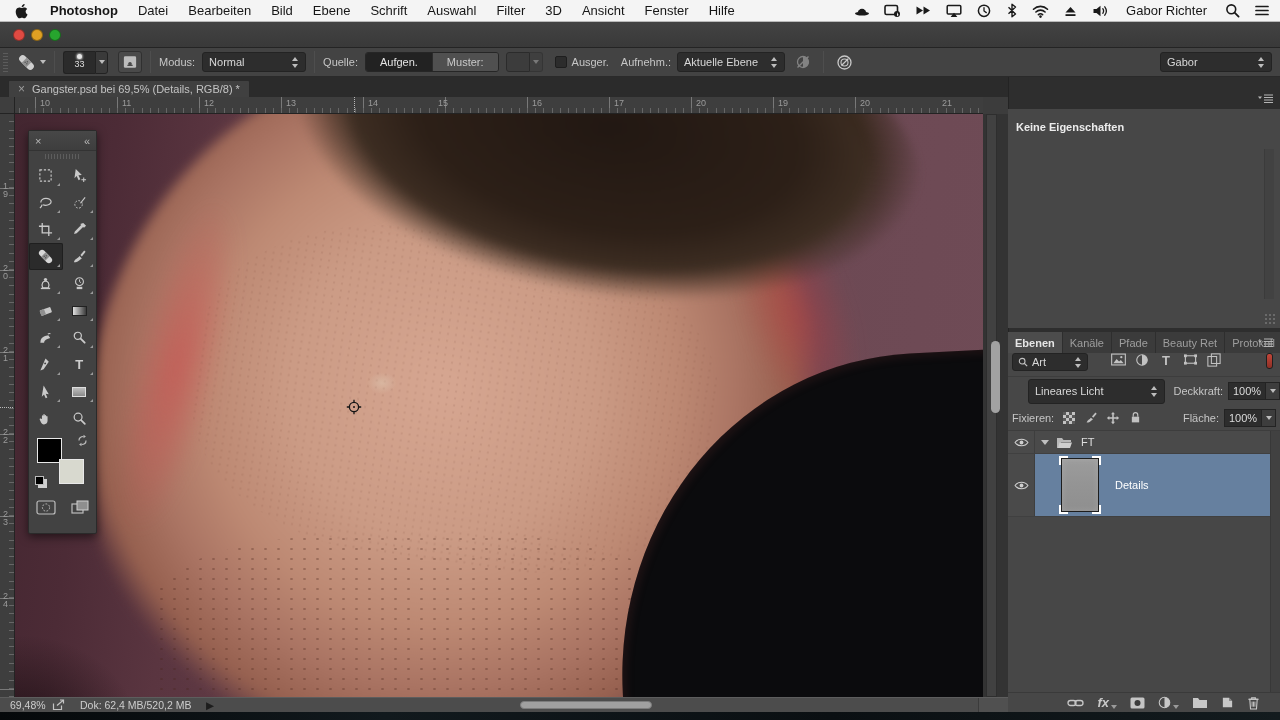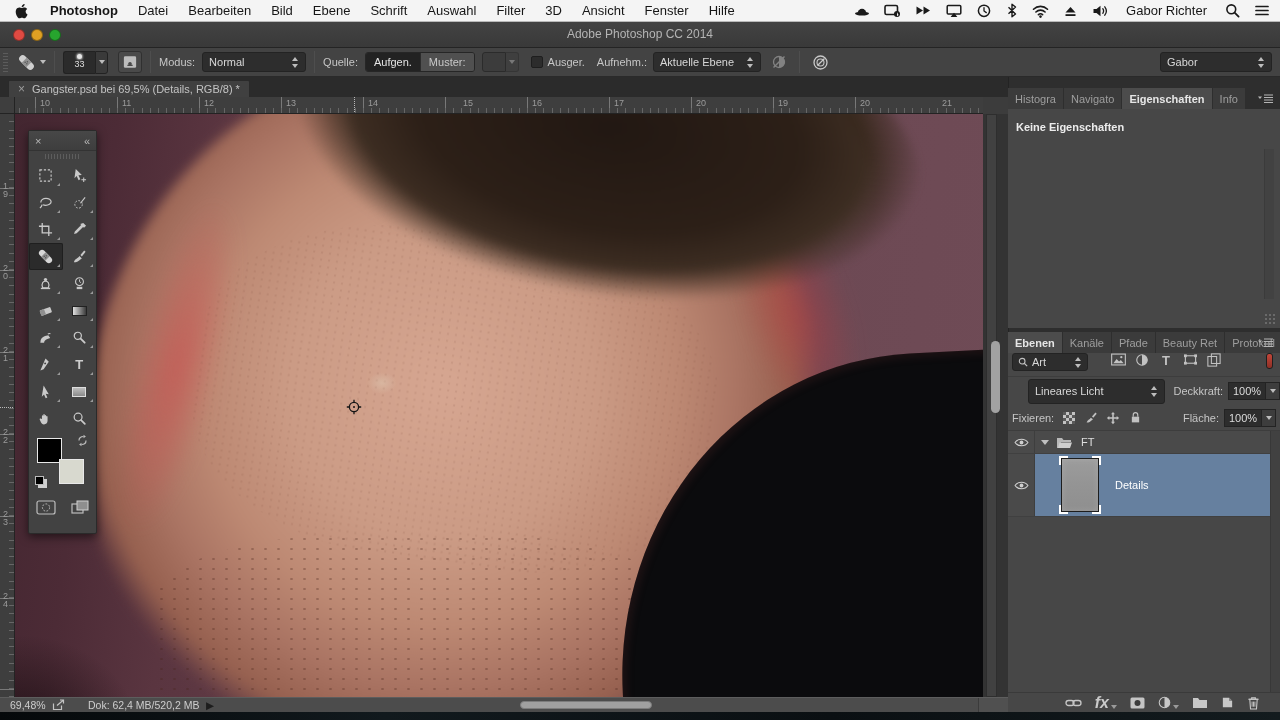--- a/index.html
+++ b/index.html
@@ -28,21 +28,21 @@
 .ud{position:relative;width:7px;height:11px}
 .ud::before{content:"";position:absolute;top:0;left:0;border-left:3.5px solid transparent;border-right:3.5px solid transparent;border-bottom:4px solid #bdbdbd}
 .ud::after{content:"";position:absolute;bottom:0;left:0;border-left:3.5px solid transparent;border-right:3.5px solid transparent;border-top:4px solid #bdbdbd}
 .dd{background:#2d2d2d;border:1px solid #232323;border-radius:3px;height:20px;display:flex;align-items:center;padding:0 6px;color:#d8d8d8;gap:6px}
 .brushbox{width:32px;height:23px;background:#2b2b2b;border:1px solid #222;border-right:none;border-radius:3px 0 0 3px;display:flex;flex-direction:column;align-items:center;justify-content:flex-start;padding-top:2px}
 .brushdot{width:5px;height:5px;border-radius:50%;background:#e6e6e6;box-shadow:0 0 2px 1px rgba(230,230,230,.6)}
 .brushnum{font-size:9px;color:#ddd;line-height:10px}
 .brusharrow{width:13px;height:23px;background:#3a3a3a;border:1px solid #222;border-radius:0 3px 3px 0;display:flex;align-items:center;justify-content:center}
 .obtn{width:24px;height:22px;display:flex;align-items:center;justify-content:center;border-radius:3px}
 .segwrap{display:flex;border:1px solid #262626;border-radius:3px;overflow:hidden;height:20px}
-.segbtn{padding:0 8px;line-height:18px;color:#c9c9c9;background:#505050}
+.segbtn{padding:0 14px;line-height:18px;color:#c9c9c9;background:#505050}
 .segbtn.active{background:#222;color:#e4e4e4}
 .segbtn+.segbtn{border-left:1px solid #2c2c2c}
 .swatchbox{width:24px;height:20px;background:#3b3b3b;border:1px solid #262626;border-radius:3px 0 0 3px}
 .swarr{width:13px;height:20px;background:#3b3b3b;border:1px solid #262626;border-left:none;border-radius:0 3px 3px 0;display:flex;align-items:center;justify-content:center;opacity:.55}
 .chk{width:12px;height:12px;background:#2c2c2c;border:1px solid #1e1e1e;border-radius:2px;margin-right:5px}
 .lbl{color:#c6c6c6}
 
 
 .tabstrip{position:absolute;left:0;top:77px;width:1008px;height:20px;background:#2b2b2b}
 .doctab{position:absolute;left:8px;top:3px;height:17px;background:#404040;border:1px solid #2a2a2a;border-bottom:none;border-radius:2px 2px 0 0;display:flex;align-items:center;gap:7px;padding:0 9px;color:#c3c3c3;font-size:11px;white-space:nowrap}
@@ -124,21 +124,21 @@
 .thumb{position:relative;width:38px;height:54px;border:1px solid #1d1d1d;flex:none}
 .th-details{background:linear-gradient(180deg,#9c9c9c,#949494 50%,#8f8f8f);box-shadow:inset 0 0 6px rgba(255,255,255,.15)}
 .th-photo{background:radial-gradient(10px 7px at 50% 15%,#c2556b 0%,#993f52 55%,rgba(0,0,0,0) 62%),radial-gradient(7px 7px at 50% 26%,#b97a6d 0%,#8a5348 60%,rgba(0,0,0,0) 66%),radial-gradient(24px 17px at 50% 58%,#141417 0%,#1d1d20 70%,rgba(0,0,0,0) 80%),linear-gradient(165deg,#4b2a34 0%,#3a2029 55%,#2a161d 100%)}
 .checker{position:absolute;left:0;top:0;width:100%;height:7px;background:repeating-conic-gradient(#d2d2d2 0% 25%,#8f8f8f 0% 50%);background-size:8px 8px}
 .sobadge{position:absolute;right:-1px;bottom:-1px;width:13px;height:12px;background:#d2d2d2;border:1px solid #4a4a4a}
 .sobadge::after{content:"";position:absolute;left:2px;top:2px;width:6px;height:6px;background:#8a8a8a}
 .selcorner{position:absolute;width:9px;height:9px}
 .maskbadge{width:16px;height:14px;border:1px solid #bdbdbd;display:flex;align-items:center;justify-content:center}
 .maskbadge span{width:7px;height:7px;border:1px solid #bdbdbd;display:block}
 .lbottom{position:absolute;left:0;top:339px;width:272px;height:20px;border-top:1px solid #3a3a3a;background:#474747;display:flex;align-items:center;justify-content:flex-end;gap:13px;padding-right:20px;color:#c7c7c7}
-.fx{font-style:italic;font-weight:700;font-size:16px;color:#cacaca;line-height:12px}
+.fx{font-style:italic;font-weight:700;font-size:13px;color:#cacaca;line-height:12px}
 
 
 .statusbar{position:absolute;left:0;top:697px;width:1008px;height:15px;background:#4c4c4c;border-top:1px solid #5d5d5d;color:#cdcdcd;font-size:10.5px}
 .hthumb{position:absolute;left:520px;top:3px;width:132px;height:8px;background:#a0a0a0;border-radius:4px;border:1px solid #7c7c7c}
 .sbcorner{position:absolute;left:978px;top:0;width:30px;height:15px;background:#505050;border-left:1px solid #3b3b3b}
 .desktop{position:absolute;left:0;top:712px;width:1280px;height:8px;background:linear-gradient(90deg,#05080a,#11191d 30%,#0a0f12 65%,#131b1e)}
 svg{display:block}
 </style>
 </head>
 <body>
@@ -229,21 +229,20 @@
             <path d="M2 2.5h12M2 6.5h12M2 10.5h12" stroke="#1a1a1a" stroke-width="1.7" stroke-linecap="round"></path>
           </svg>
         </span>
     </span>
   </div>
 
   <div class="titlebar">
     <span class="tl" style="left:13px;background:#df4a42"></span>
     <span class="tl" style="left:31px;background:#dfa023"></span>
     <span class="tl" style="left:49px;background:#27a52e"></span>
-    <div class="title">Adobe Photoshop CC 2014</div>
   </div>
 
   <div class="optionsbar">
     <span class="grip-v"></span>
     <span class="obtn">
         <svg width="19" height="19" viewBox="0 0 16 16">
           <g transform="rotate(45 8 8)">
             <rect x="0.5" y="5" width="15" height="6" rx="3" fill="#cfcfcf"></rect>
             <rect x="5.3" y="5" width="5.4" height="6" fill="#8f8f8f"></rect>
             <circle cx="8" cy="7" r=".6" fill="#555"></circle>
@@ -324,21 +323,21 @@
 
   <div class="rcorner"></div>
   <div class="hruler">
     <span class="hr-maj"></span>
       <span class="hr-min"></span>
     <span class="hnum" style="left:25px">10</span>
     <span class="hnum" style="left:107px">11</span>
     <span class="hnum" style="left:189px">12</span>
     <span class="hnum" style="left:271px">13</span>
     <span class="hnum" style="left:353px">14</span>
-    <span class="hnum" style="left:448px">15</span>
+    <span class="hnum" style="left:423px">15</span>
     <span class="hnum" style="left:517px">16</span>
     <span class="hnum" style="left:599px">17</span>
     <span class="hnum" style="left:681px">20</span>
     <span class="hnum" style="left:763px">19</span>
     <span class="hnum" style="left:845px">20</span>
     <span class="hnum" style="left:927px">21</span>
     <span class="hmarker" style="left:339px"></span>
   </div>
   <div class="vruler">
     <span class="vr-maj"></span>
@@ -522,26 +521,20 @@
   </div>
 
   <div class="gutter">
     <div class="vtrack">
         <div class="vthumb"></div>
       </div>
   </div>
 
   <div class="dock"></div>
 
-  <div class="ptabs" style="left:1008px;top:88px">
-    <span class="ptab">Histogra</span>
-    <span class="ptab">Navigato</span>
-    <span class="ptab active">Eigenschaften</span>
-    <span class="ptab">Info</span>
-  </div>
   <span class="pmenu" style="left:1256px;top:88px">
       <svg width="15" height="10" viewBox="0 0 15 10">
         <path d="M0 2.5h4L2 5z" fill="#b5b5b5"></path>
         <path d="M6 1h9M6 3.5h9M6 6h9M6 8.5h9" stroke="#b5b5b5" stroke-width="1.1"></path>
       </svg>
     </span>
   <div class="pbody" style="left:1008px;top:109px;width:272px;height:219px">
     <div class="emptymsg">Keine Eigenschaften</div>
     <div class="ptrack" style="right:6px;top:40px;width:10px;height:150px"></div>
     <div class="gripdots" style="right:3px;bottom:3px"></div>
@@ -737,20 +730,20 @@
   </div>
 
   <div class="statusbar">
     <span style="position:absolute;left:10px;top:1px">69,48%</span>
     <span style="position:absolute;left:52px;top:1px">
         <svg width="14" height="12" viewBox="0 0 14 12">
           <path d="M1.5 4.5v6h8v-4" fill="none" stroke="#c4c4c4" stroke-width="1.2"></path>
           <path d="M5 6.5 11.5 1M8 1h3.5v3.5" fill="none" stroke="#c4c4c4" stroke-width="1.2"></path>
         </svg>
       </span>
-    <span style="position:absolute;left:88px;top:1px">Dok: 62,4 MB/520,2 MB</span>
+    <span style="position:absolute;left:80px;top:1px">Dok: 62,4 MB/520,2 MB</span>
     <span style="position:absolute;left:206px;top:1px;color:#1d1d1d">▶</span>
     <span class="hthumb"></span>
     <span class="sbcorner"></span>
   </div>
 
   <div class="desktop"></div>
 </div>
 
 </body></html>

